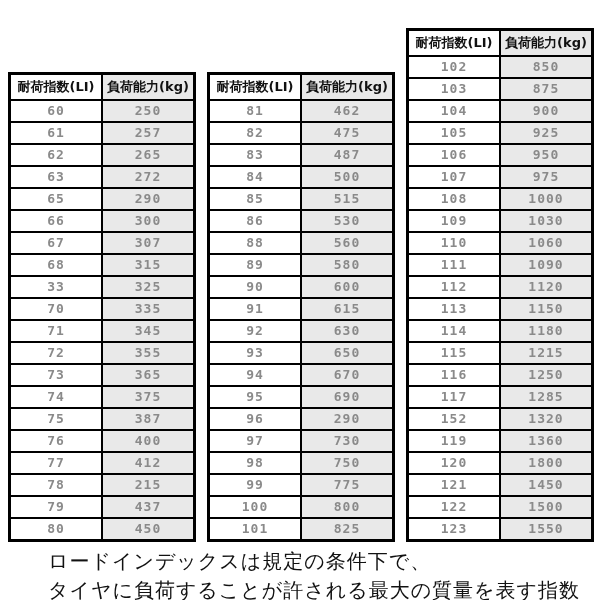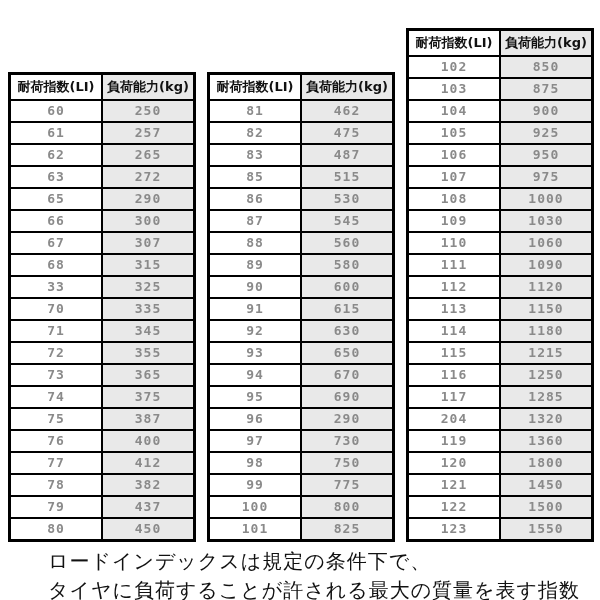--- a/index.html
+++ b/index.html
@@ -137,21 +137,21 @@
         <tr>
           <td class="li">76</td>
           <td class="kg">400</td>
         </tr>
         <tr>
           <td class="li">77</td>
           <td class="kg">412</td>
         </tr>
         <tr>
           <td class="li">78</td>
-          <td class="kg">382</td>
+          <td class="kg">215</td>
         </tr>
         <tr>
           <td class="li">79</td>
           <td class="kg">437</td>
         </tr>
         <tr>
           <td class="li">80</td>
           <td class="kg">450</td>
         </tr>
       </tbody>
@@ -171,30 +171,30 @@
         </tr>
         <tr>
           <td class="li">82</td>
           <td class="kg">475</td>
         </tr>
         <tr>
           <td class="li">83</td>
           <td class="kg">487</td>
         </tr>
         <tr>
+          <td class="li">84</td>
+          <td class="kg">500</td>
+        </tr>
+        <tr>
           <td class="li">85</td>
           <td class="kg">515</td>
         </tr>
         <tr>
           <td class="li">86</td>
           <td class="kg">530</td>
-        </tr>
-        <tr>
-          <td class="li">87</td>
-          <td class="kg">545</td>
         </tr>
         <tr>
           <td class="li">88</td>
           <td class="kg">560</td>
         </tr>
         <tr>
           <td class="li">89</td>
           <td class="kg">580</td>
         </tr>
         <tr>
@@ -314,21 +314,21 @@
         </tr>
         <tr>
           <td class="li">116</td>
           <td class="kg">1250</td>
         </tr>
         <tr>
           <td class="li">117</td>
           <td class="kg">1285</td>
         </tr>
         <tr>
-          <td class="li">204</td>
+          <td class="li">152</td>
           <td class="kg">1320</td>
         </tr>
         <tr>
           <td class="li">119</td>
           <td class="kg">1360</td>
         </tr>
         <tr>
           <td class="li">120</td>
           <td class="kg">1800</td>
         </tr>

